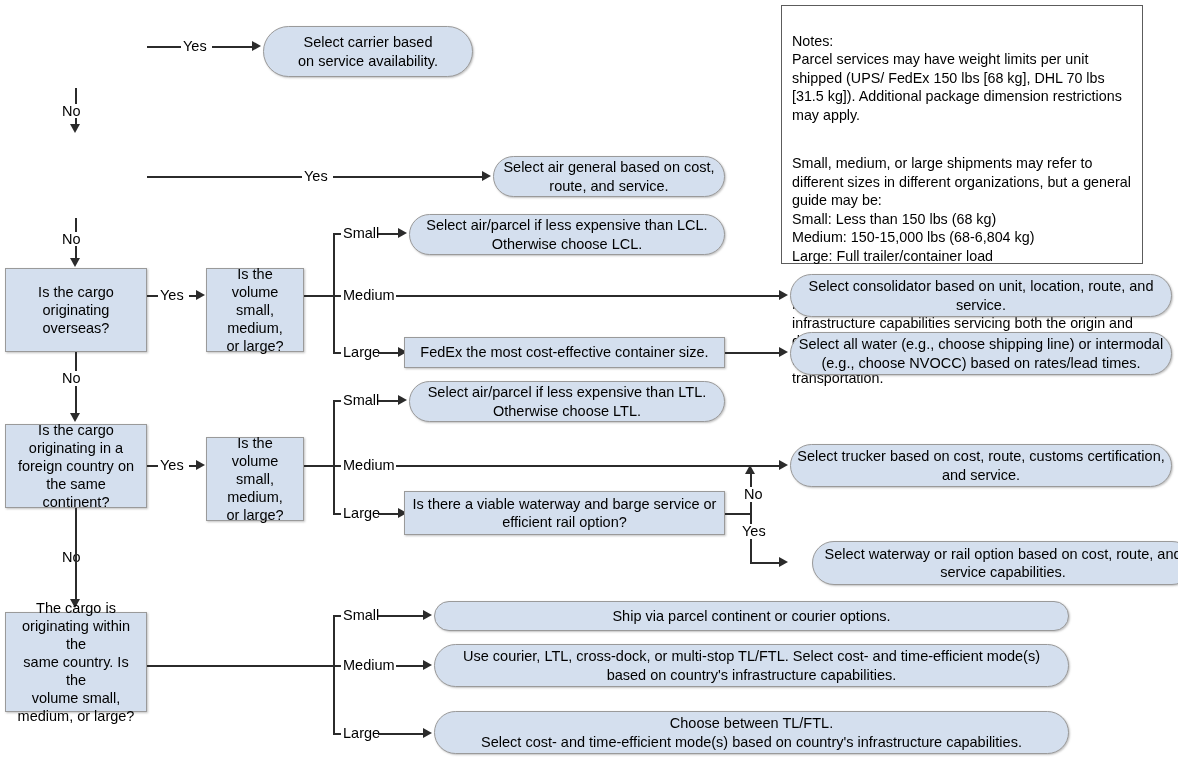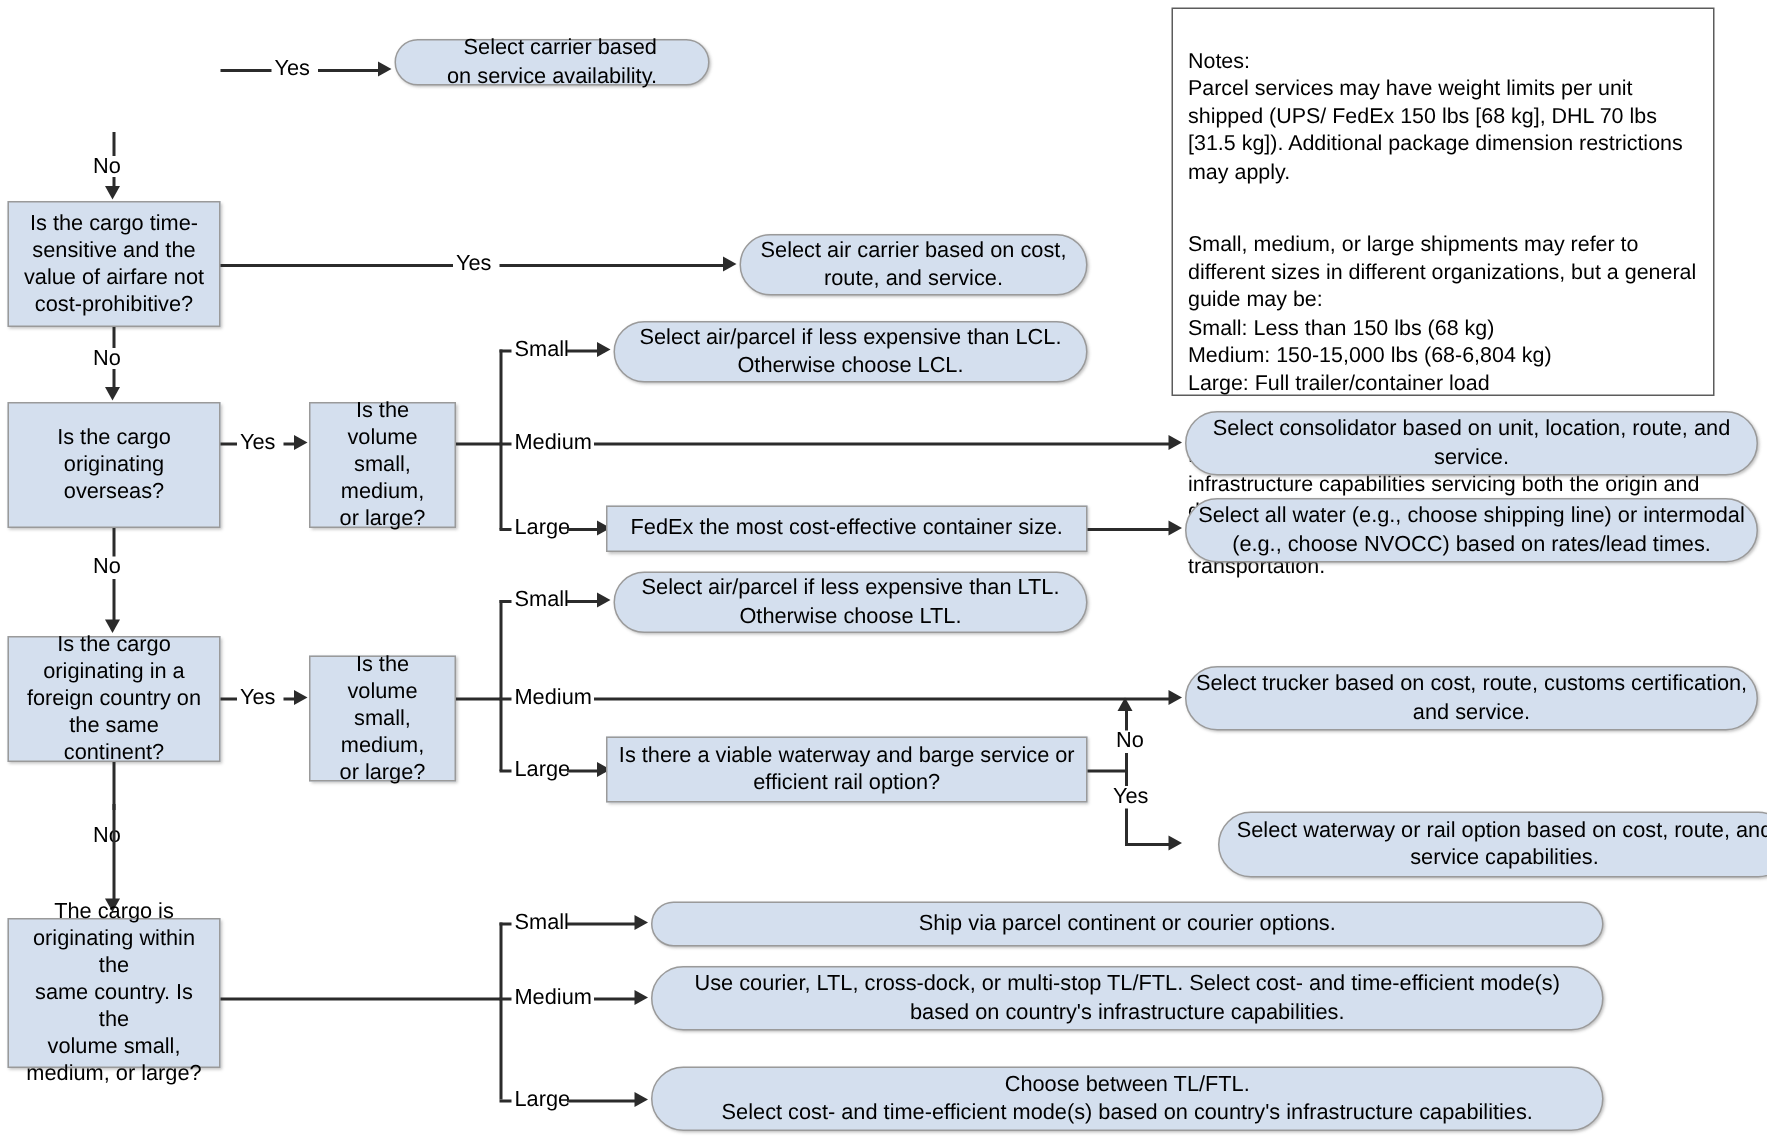--- a/index.html
+++ b/index.html
@@ -107,38 +107,34 @@
 Medium: 150-15,000 lbs (68-6,804 kg)
 Large: Full trailer/container load</p>
     <p>No matter what primary mode is selected, infrastructure capabilities servicing both the origin and destination location, as well as cost and time requirements, may call for the use of intermodal transportation.</p>
   </div>
 
 
   <div class="hline" style="left:147px; top:46px; width:35px;"></div>
   <div class="elabel" style="left:181px; top:39px;">Yes</div>
   <div class="hline" style="left:212px; top:46px; width:43px;"></div>
   <div class="arrow right" style="left:252px; top:41px;"></div>
-  <div class="node round" style="left:263px; top:26px; width:210px; height:31px;text-align:right;">Select carrier based
+  <div class="node round" style="left:263px; top:26px; width:210px; height:51px;">Select carrier based
 on service availability.</div>
 
   <div class="vline" style="left:75px; top:88px; height:20px;"></div>
   <div class="elabel" style="left:60px; top:104px;">No</div>
   <div class="vline" style="left:75px; top:118px; height:10px;"></div>
   <div class="arrow down" style="left:70px; top:124px;"></div>
 
-  <div class="node rect" style="left:5px; top:134px; width:142px; height:84px;">Is the cargo time-
-sensitive and the
-value of airfare not
-cost-prohibitive?</div>
 
   <div class="hline" style="left:147px; top:176px; width:156px;"></div>
   <div class="elabel" style="left:302px; top:169px;">Yes</div>
   <div class="hline" style="left:333px; top:176px; width:152px;"></div>
   <div class="arrow right" style="left:482px; top:171px;"></div>
-  <div class="node round" style="left:493px; top:156px; width:232px; height:41px;">Select air carrier based on cost,
+  <div class="node round" style="left:493px; top:156px; width:232px; height:41px;">Select air general based on cost,
 route, and service.</div>
 
   <div class="vline" style="left:75px; top:218px; height:18px;"></div>
   <div class="elabel" style="left:60px; top:232px;">No</div>
   <div class="vline" style="left:75px; top:246px; height:16px;"></div>
   <div class="arrow down" style="left:70px; top:258px;"></div>
 
   <div class="node rect" style="left:5px; top:268px; width:142px; height:84px;">Is the cargo
 originating
 overseas?</div>

